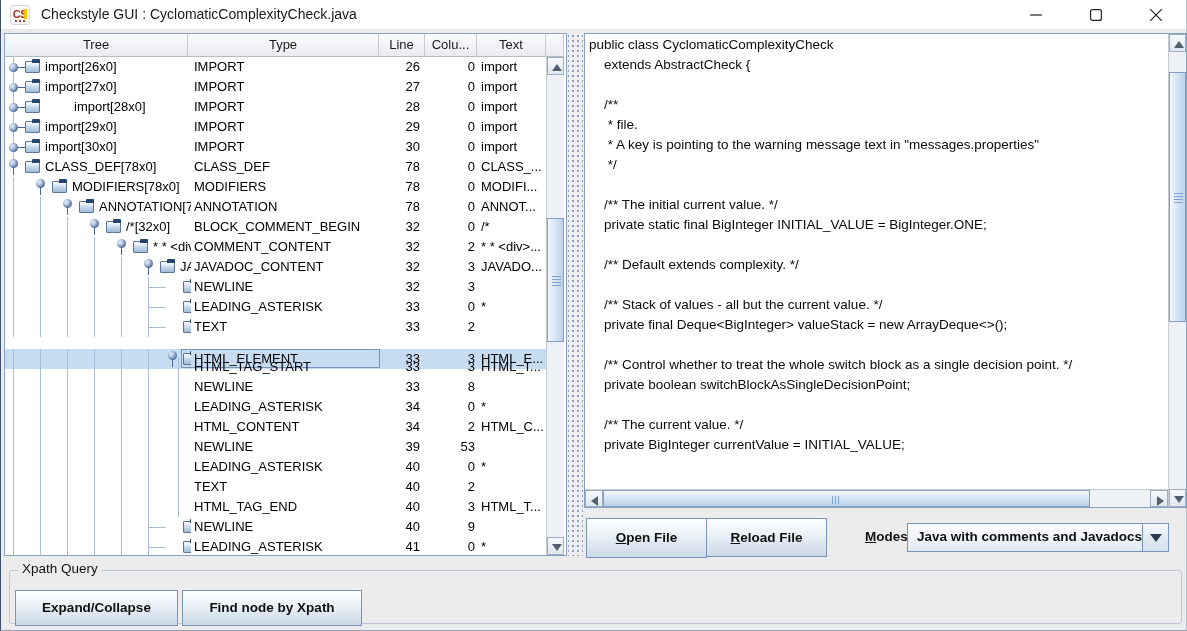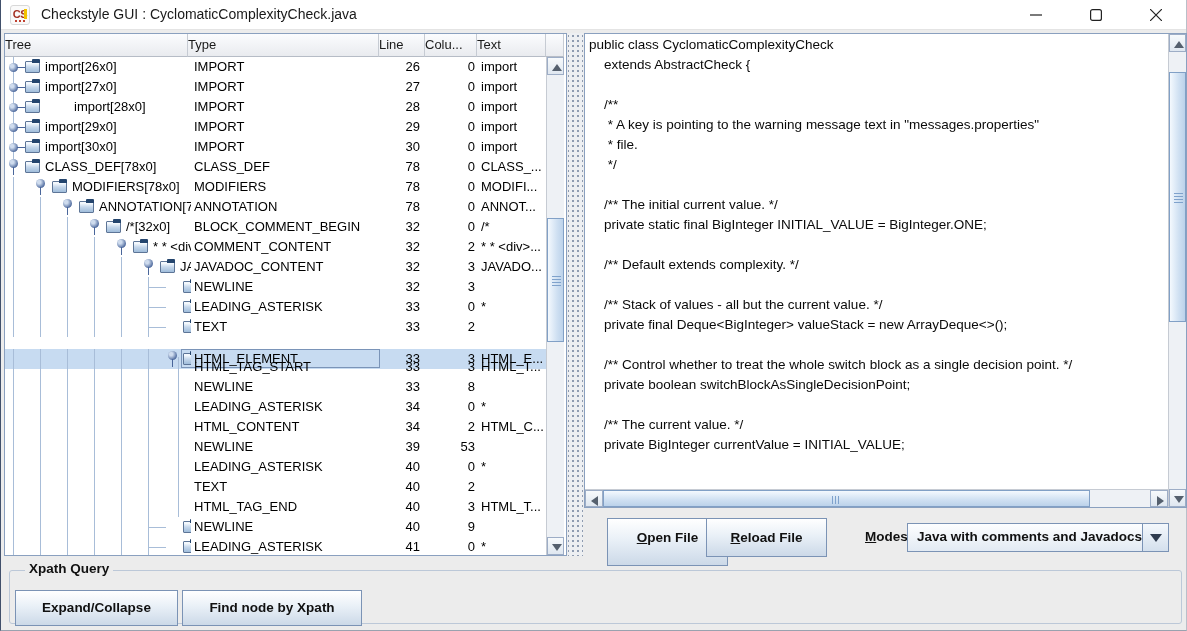--- a/index.html
+++ b/index.html
@@ -21,21 +21,21 @@
   .winbtn { position:absolute; top:0; width:44px; height:30px; color:#222; }
   .winbtn svg { position:absolute; left:16px; top:9px; }
   #btn-min { left:1013px; } #btn-max { left:1073px; } #btn-close { left:1133px; }
 
   
   #left-pane { position:absolute; left:3px; top:33px; width:563px; height:523px;
     border:1px solid #8aa0bf; background:#ffffff; overflow:hidden; }
   #tree-header { position:absolute; left:0; top:0; width:561px; height:23px; }
   .hcell { position:absolute; top:0; height:23px; background:linear-gradient(#fbfcfe,#e9ebef);
     border-right:1px solid #c6cbd3; border-bottom:1px solid #b6bcc6; font-size:13px; color:#1a1a1a;
-    line-height:22px; overflow:hidden; white-space:nowrap; }
+    text-align:center; line-height:22px; overflow:hidden; white-space:nowrap; }
   #rows { position:absolute; left:0; top:23px; width:541px; height:498px; overflow:hidden; }
   .trow { position:absolute; left:0; width:541px; height:20px; font-size:13px; color:#000; }
   .trow.sel { background:#c7dbf1; }
   .tcell { position:absolute; top:0; height:20px; line-height:19px; white-space:nowrap; overflow:hidden; }
   .c-tree { left:0; width:186px; }
   .c-type { left:189px; width:183px; }
   .c-line { left:374px; width:41px; text-align:right; }
   .c-col  { left:420px; width:50px; text-align:right; }
   .c-text { left:476px; width:65px; }
   .gline { position:absolute; top:0; width:1px; height:20px; background:#a8bdd8; }
@@ -80,36 +80,36 @@
     padding:1px 0 0 4px; }
   .code-line { white-space:pre; font-size:13.5px; color:#0a0a0a; height:20px; line-height:20px; }
   #rt-vsb { position:absolute; left:583px; top:0; width:18px; height:473px; background:#eef1f5;
     border-left:1px solid #c6cbd3; }
   #rt-hsb { position:absolute; left:0; top:455px; width:583px; height:18px; background:#eef1f5;
     border-top:1px solid #c6cbd3; }
 
   
   .btn { position:absolute; border:1px solid #7b93b5; font-size:13.5px; font-weight:bold; color:#111;
     background:linear-gradient(#ffffff,#e9f0f7 45%,#ccd9e8); text-align:center; }
-  #open-file { left:606px; top:518px; width:121px; height:48px; line-height:37px; }
+  #open-file { left:585px; top:518px; width:121px; height:40px; line-height:37px; }
   #reload-file { left:705px; top:518px; width:121px; height:39px; line-height:37px; }
   #modes-label { position:absolute; left:864px; top:529px; font-size:13.5px; font-weight:bold; color:#111; }
   #modes-combo { position:absolute; left:906px; top:523px; width:262px; height:29px;
     border:1px solid #7b93b5; background:linear-gradient(#fdfeff,#e2eaf3); }
   #modes-value { position:absolute; left:9px; top:0; height:27px; line-height:26px;
     font-size:13.5px; font-weight:bold; color:#111; white-space:nowrap; }
   #modes-arrow { position:absolute; right:0; top:0; width:26px; height:27px;
     border-left:1px solid #7b93b5; background:linear-gradient(#f4f8fc,#d4e0ed); }
   #modes-arrow svg { position:absolute; left:6px; top:9px; }
 
   
   #xpath-group { position:absolute; left:8px; top:570px; width:1173px; height:54px;
     border:1px solid #bcc8d8; border-radius:3px; }
-  #xpath-title { position:absolute; left:24px; top:561px; padding:0 4px; background:#ececec;
-    font-size:13.5px; font-weight:bold; color:#111; }
+  #xpath-title { position:absolute; left:17px; top:561px; padding:0 4px; background:#ececec;
+    font-size:13.5px; font-weight:normal; color:#111; }
   #expand-collapse { left:14px; top:590px; width:163px; height:36px; line-height:34px; }
   #find-node { left:181px; top:590px; width:180px; height:36px; line-height:34px; }
 </style>
 </head>
 <body>
 
 <div id="window">
 
   <div id="titlebar">
     <div id="app-icon">
@@ -535,22 +535,22 @@
   </div>
 
   <div id="splitter"></div>
 
   <div id="right-pane">
     <div id="code">
         <div class="code-line">public class CyclomaticComplexityCheck</div>
         <div class="code-line">    extends AbstractCheck {</div>
         <div class="code-line"></div>
         <div class="code-line">    /**</div>
+        <div class="code-line">     * file.</div>
         <div class="code-line">     * A key is pointing to the warning message text in "messages.properties"</div>
-        <div class="code-line">     * file.</div>
         <div class="code-line">     */</div>
         <div class="code-line"></div>
         <div class="code-line">    /** The initial current value. */</div>
         <div class="code-line">    private static final BigInteger INITIAL_VALUE = BigInteger.ONE;</div>
         <div class="code-line"></div>
         <div class="code-line">    /** Default extends complexity. */</div>
         <div class="code-line"></div>
         <div class="code-line">    /** Stack of values - all but the current value. */</div>
         <div class="code-line">    private final Deque&lt;BigInteger&gt; valueStack = new ArrayDeque&lt;&gt;();</div>
         <div class="code-line"></div>

